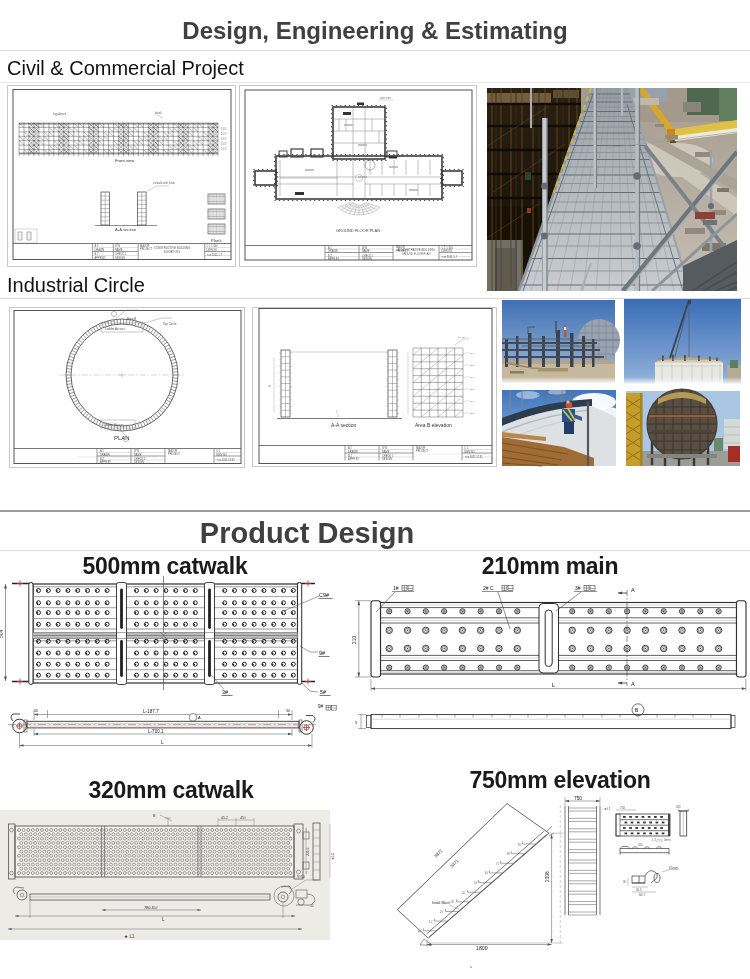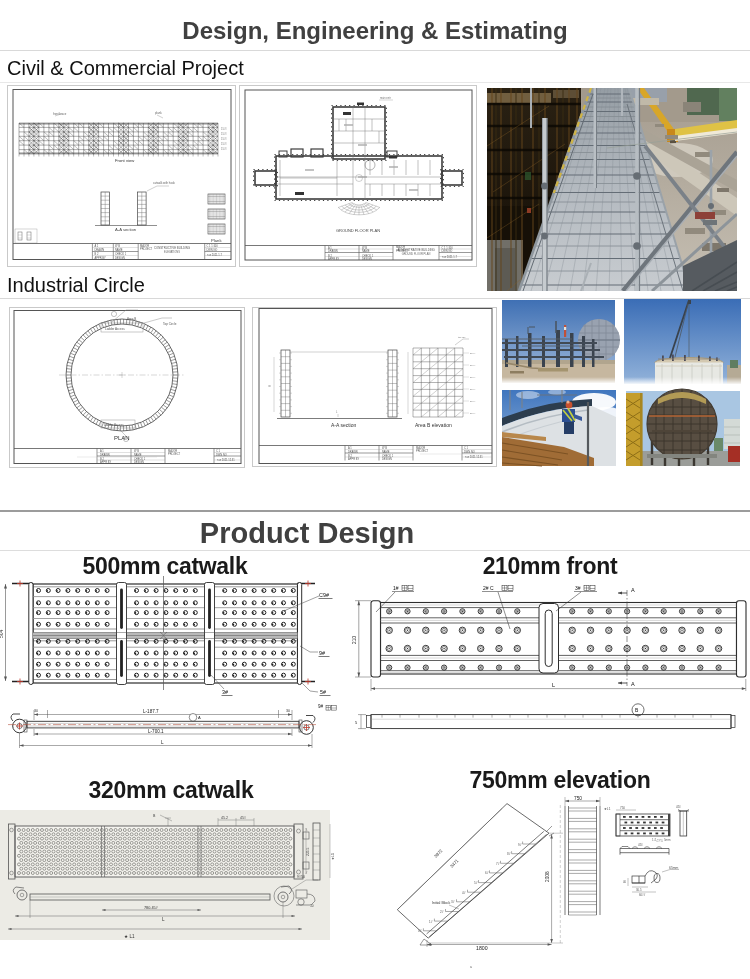--- a/index.html
+++ b/index.html
@@ -443,21 +443,21 @@
         <rect x="212" y="139" width="9" height="13" fill="#6a8a6a"></rect>
         <rect x="145" y="155" width="70" height="4" fill="#83857f"></rect>
       </g>
     </svg>
 
   <div class="rule" style="top:510px;height:2px;background:#9c9c9c;"></div>
   <div class="abs h1" style="top:519px;left:0;width:614px;text-align:center;font-size:29px;">Product Design</div>
   <div class="rule" style="top:550px;height:1px;background:#dddddd;"></div>
 
   <div class="abs lbl" style="top:555px;left:0;width:330px;text-align:center;">500mm catwalk</div>
-  <div class="abs lbl" style="top:555px;left:370px;width:360px;text-align:center;">210mm front</div>
+  <div class="abs lbl" style="top:555px;left:370px;width:360px;text-align:center;">210mm main</div>
   <svg class="abs" id="c500" style="top:576px;left:0;" width="340" height="185" viewBox="0 0 340 185">
       <path d="M5.5 8V105" stroke="#555" stroke-width="0.6"></path>
       <path d="M5.5 8l1.5 4.5h-3z M5.5 105l1.5 -4.5h-3z" fill="#555"></path>
       <text x="3" y="62" font-size="5" fill="#333" transform="rotate(-90 3 62)">504</text>
       <path d="M12 7.5H33 M12 105.5H33" stroke="#222" stroke-width="1.6"></path>
       <path d="M297 7.5H315 M297 105.5H315" stroke="#222" stroke-width="1.6"></path>
       <path d="M17 7.5h6 M20 4.5v6" stroke="#c0392b" stroke-width="0.8"></path>
       <path d="M17 105.5h6 M20 102.5v6" stroke="#c0392b" stroke-width="0.8"></path>
       <path d="M305 7.5h6 M308 4.5v6" stroke="#c0392b" stroke-width="0.8"></path>
       <path d="M305 105.5h6 M308 102.5v6" stroke="#c0392b" stroke-width="0.8"></path>

